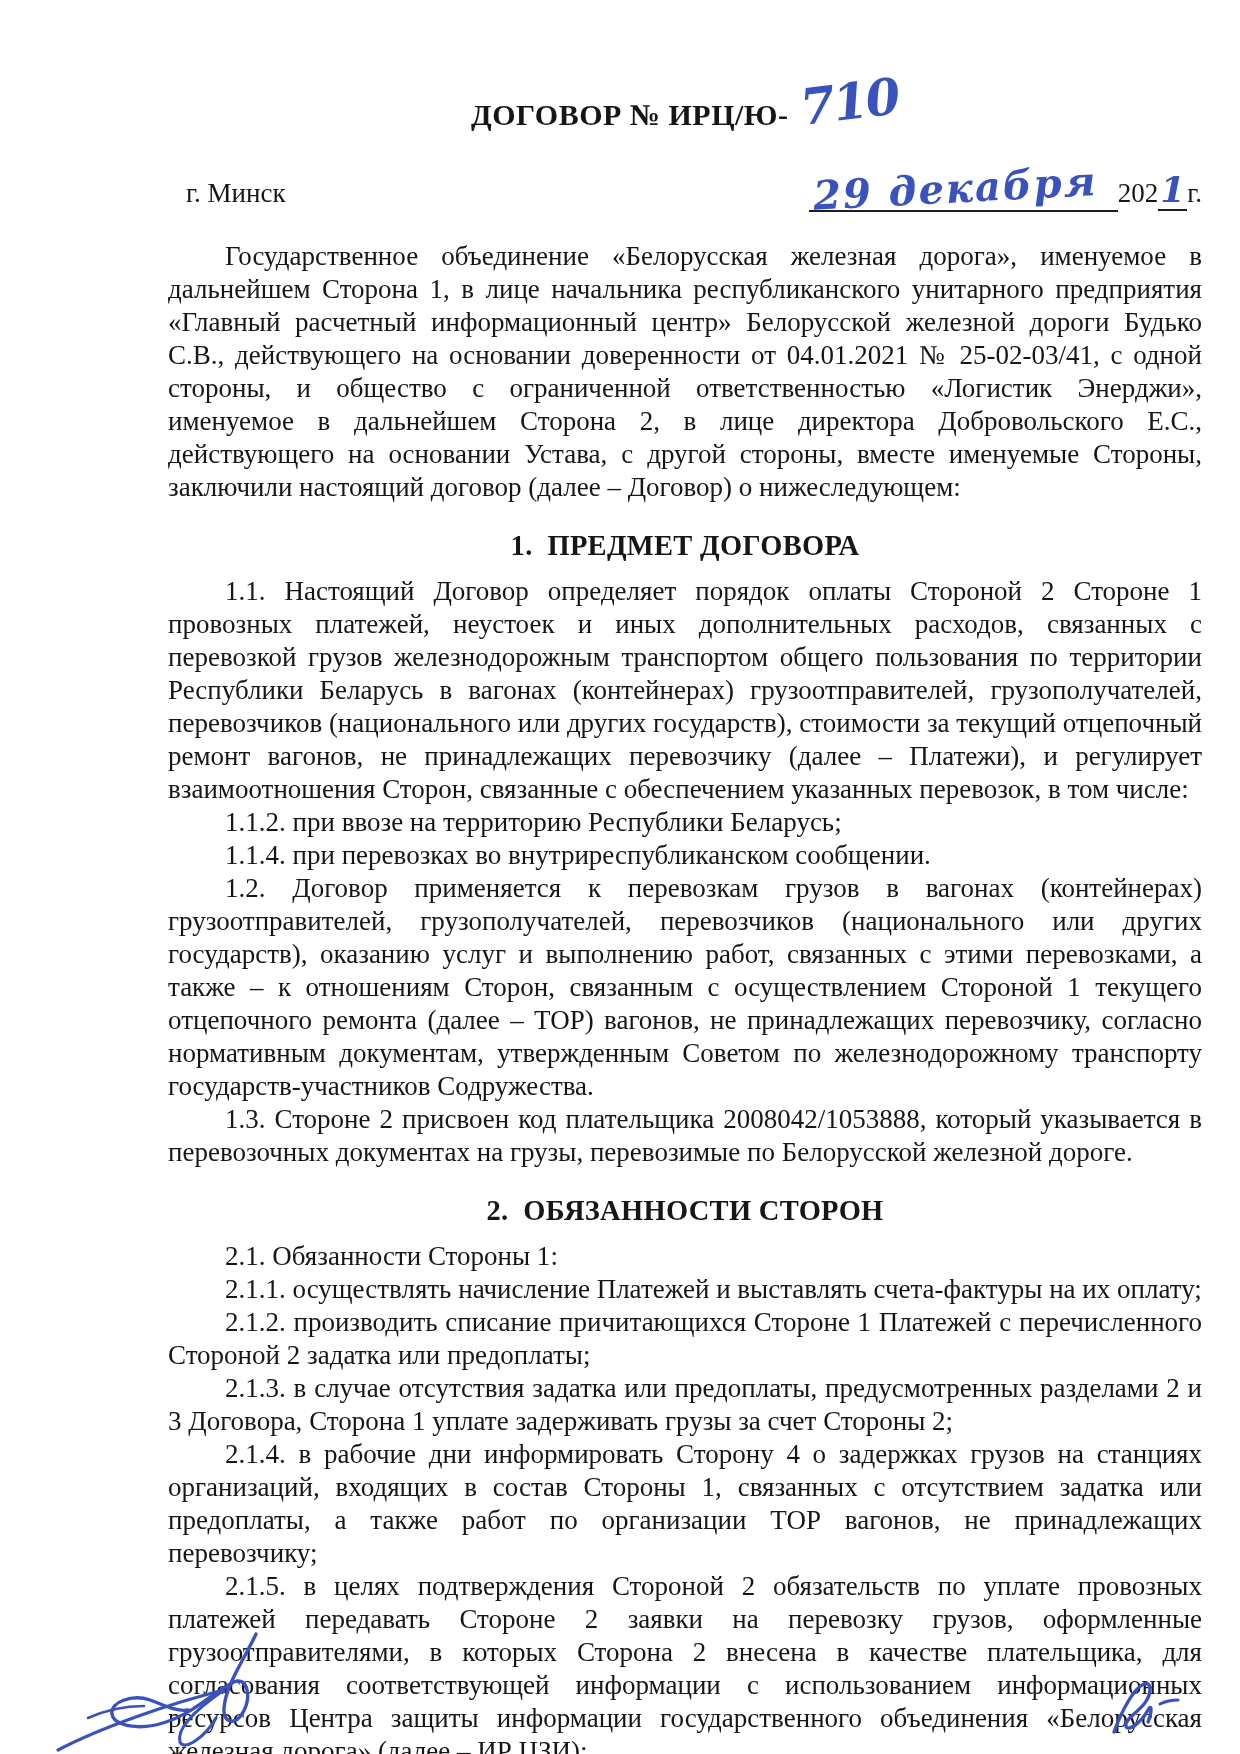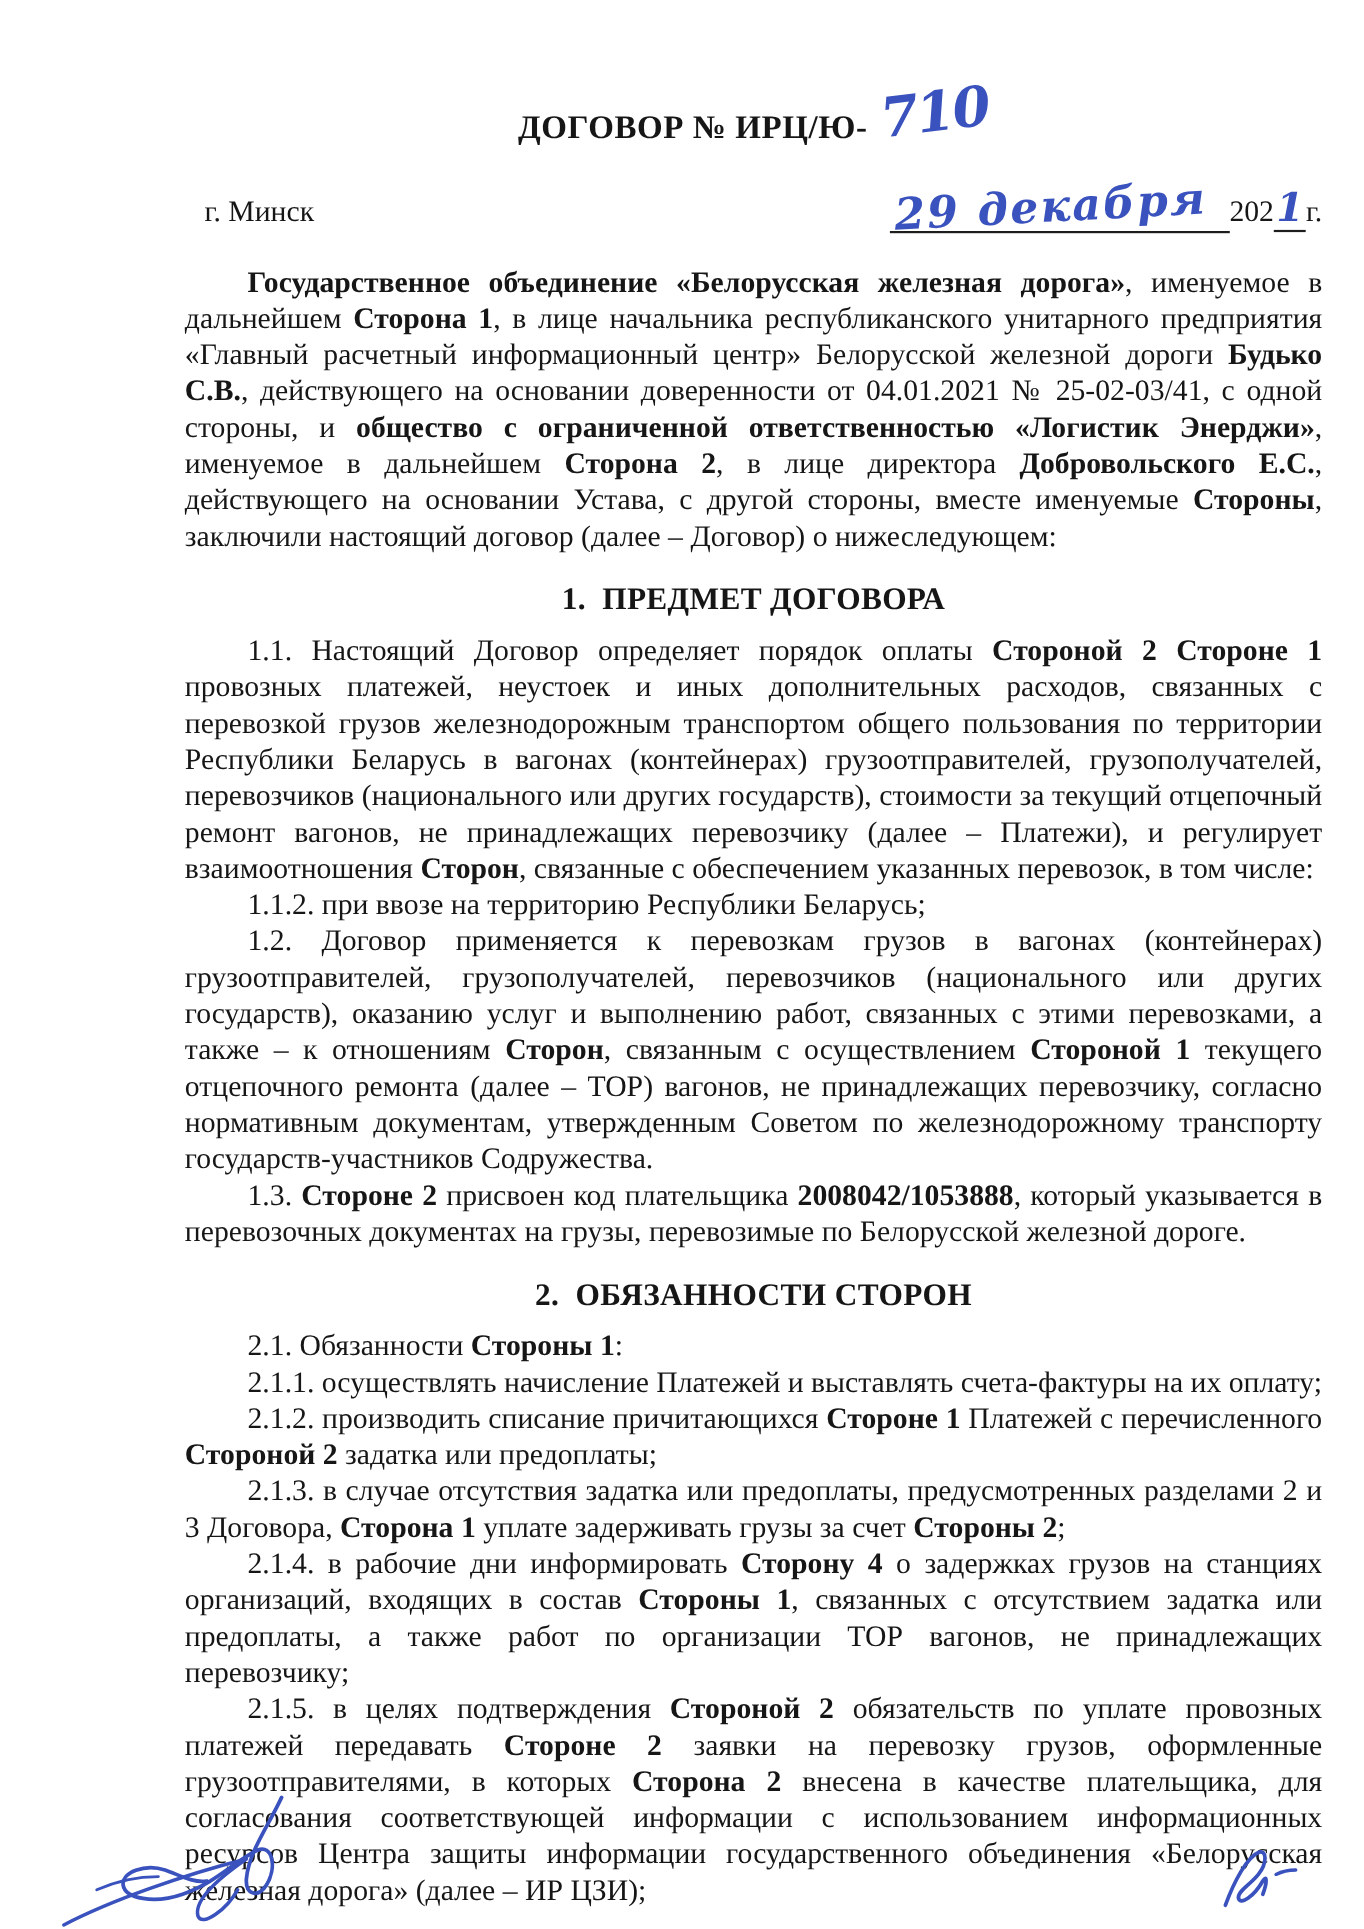--- a/index.html
+++ b/index.html
@@ -77,21 +77,21 @@
     margin:0;
   }
   .indent{text-indent:57px;}
   .heading{
     font-size:28.5px;
     font-weight:bold;
     text-align:center;
     margin:26px 0 13px 0;
     letter-spacing:.3px;
   }
-  b{font-weight:bold;}
+  b{font-weight:normal;}
   
   .sig{position:absolute;pointer-events:none;}
   .sig path{
     fill:none;
     stroke:var(--ink,#3a52bd);
     stroke-linecap:round;
     stroke-linejoin:round;
   }
   .sig-left{left:48px;top:1632px;}
   .sig-right{left:1100px;top:1676px;}
@@ -108,20 +108,21 @@
   <div class="meta-row">
     <span class="city">г. Минск</span>
     <span class="date-block"><span class="blank"><span class="hw date-dm">29 декабря</span></span><span class="date-year-printed">202</span><span class="blank"><span class="hw date-year-hw">1</span></span><span class="date-year-printed">г.</span></span>
   </div>
 
   <div>
       <p class="para indent"><b>Государственное объединение «Белорусская железная дорога»</b><span>, именуемое в дальнейшем </span><b>Сторона 1</b><span>, в лице начальника республиканского унитарного предприятия «Главный расчетный информационный центр» Белорусской железной дороги </span><b>Будько С.В.</b><span>, действующего на основании доверенности от 04.01.2021 № 25-02-03/41, с одной стороны, и </span><b>общество с ограниченной ответственностью «Логистик Энерджи»</b><span>, именуемое в дальнейшем </span><b>Сторона 2</b><span>, в лице директора </span><b>Добровольского Е.С.</b><span>, действующего на основании Устава, с другой стороны, вместе именуемые </span><b>Стороны</b><span>, заключили настоящий договор (далее – Договор) о нижеследующем:</span></p>
       <p class="heading">1.&nbsp;&nbsp;ПРЕДМЕТ ДОГОВОРА</p>
       <p class="para indent"><span>1.1. Настоящий Договор определяет порядок оплаты </span><b>Стороной 2 Стороне 1</b><span> провозных платежей, неустоек и иных дополнительных расходов, связанных с перевозкой грузов железнодорожным транспортом общего пользования по территории Республики Беларусь в вагонах (контейнерах) грузоотправителей, грузополучателей, перевозчиков (национального или других государств), стоимости за текущий отцепочный ремонт вагонов, не принадлежащих перевозчику (далее – Платежи), и регулирует взаимоотношения </span><b>Сторон</b><span>, связанные с обеспечением указанных перевозок, в том числе:</span></p>
       <p class="para indent"><span>1.1.2. при ввозе на территорию Республики Беларусь;</span></p>
+      <p class="para indent"><span>1.1.4. при перевозках во внутриреспубликанском сообщении.</span></p>
       <p class="para indent"><span>1.2. Договор применяется к перевозкам грузов в вагонах (контейнерах) грузоотправителей, грузополучателей, перевозчиков (национального или других государств), оказанию услуг и выполнению работ, связанных с этими перевозками, а также – к отношениям </span><b>Сторон</b><span>, связанным с осуществлением </span><b>Стороной 1</b><span> текущего отцепочного ремонта (далее – ТОР) вагонов, не принадлежащих перевозчику, согласно нормативным документам, утвержденным Советом по железнодорожному транспорту государств-участников Содружества.</span></p>
       <p class="para indent"><span>1.3. </span><b>Стороне 2</b><span> присвоен код плательщика </span><b>2008042/1053888</b><span>, который указывается в перевозочных документах на грузы, перевозимые по Белорусской железной дороге.</span></p>
       <p class="heading">2.&nbsp;&nbsp;ОБЯЗАННОСТИ СТОРОН</p>
       <p class="para indent"><span>2.1. Обязанности </span><b>Стороны 1</b><span>:</span></p>
       <p class="para indent"><span>2.1.1. осуществлять начисление Платежей и выставлять счета-фактуры на их оплату;</span></p>
       <p class="para indent"><span>2.1.2. производить списание причитающихся </span><b>Стороне 1</b><span> Платежей с перечисленного </span><b>Стороной 2</b><span> задатка или предоплаты;</span></p>
       <p class="para indent"><span>2.1.3. в случае отсутствия задатка или предоплаты, предусмотренных разделами 2 и 3 Договора, </span><b>Сторона 1</b><span> уплате задерживать грузы за счет </span><b>Стороны 2</b><span>;</span></p>
       <p class="para indent"><span>2.1.4. в рабочие дни информировать </span><b>Сторону 4</b><span> о задержках грузов на станциях организаций, входящих в состав </span><b>Стороны 1</b><span>, связанных с отсутствием задатка или предоплаты, а также работ по организации ТОР вагонов, не принадлежащих перевозчику;</span></p>
       <p class="para indent"><span>2.1.5. в целях подтверждения </span><b>Стороной 2</b><span> обязательств по уплате провозных платежей передавать </span><b>Стороне 2</b><span> заявки на перевозку грузов, оформленные грузоотправителями, в которых </span><b>Сторона 2</b><span> внесена в качестве плательщика, для согласования соответствующей информации с использованием информационных ресурсов Центра защиты информации государственного объединения «Белорусская железная дорога» (далее – ИР ЦЗИ);</span></p>
     </div>

